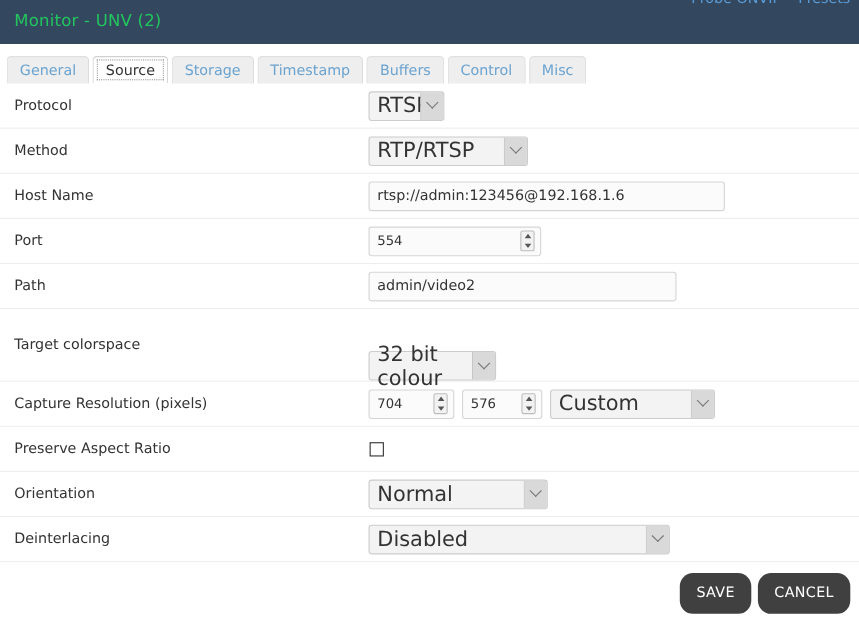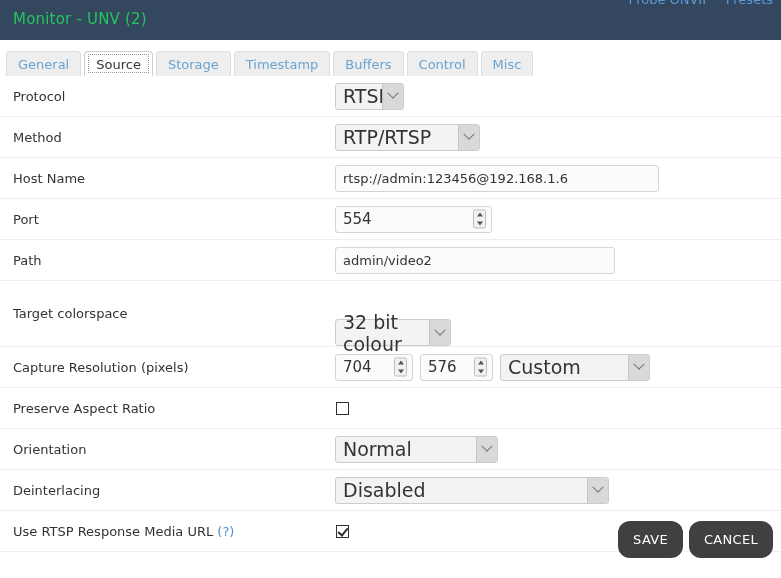--- a/index.html
+++ b/index.html
@@ -189,21 +189,21 @@
     overflow: hidden;
   }
   .txt-host { width: 324px; }
   .txt-path { width: 280px; }
 
   .spin {
     height: 27px;
     background: #fbfbfb;
     border: 1px solid #d5d5d5;
     border-radius: 3px;
-    font-size: 15px;
+    font-size: 12px;
     color: #333333;
     box-sizing: border-box;
     position: relative;
     display: inline-flex;
     align-items: center;
     padding: 0 22px 0 7px;
   }
   .spin .spinner {
     position: absolute;
     right: 5px;
@@ -413,28 +413,19 @@
   <div class="row">
     <div class="label">Deinterlacing</div>
     <div class="field">
       <div class="sel sel-deinterlacing">
         <span>Disabled</span>
         <span class="arrow"></span>
       </div>
     </div>
   </div>
 
-  <div class="row">
-    <div class="label">
-      <span>Use RTSP Response Media URL</span>
-      <span class="hint">(?)</span>
-    </div>
-    <div class="field">
-      <span class="chk checked"></span>
-    </div>
-  </div>
 
 </div>
 
 <div class="footer">
   <button class="btn">SAVE</button>
   <button class="btn">CANCEL</button>
 </div>
 
 </body></html>

